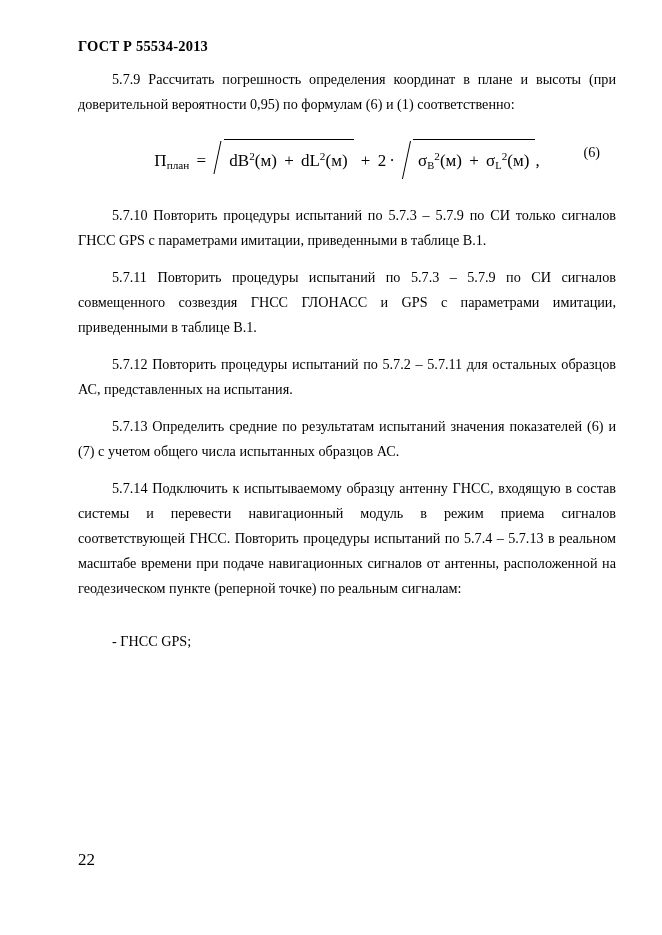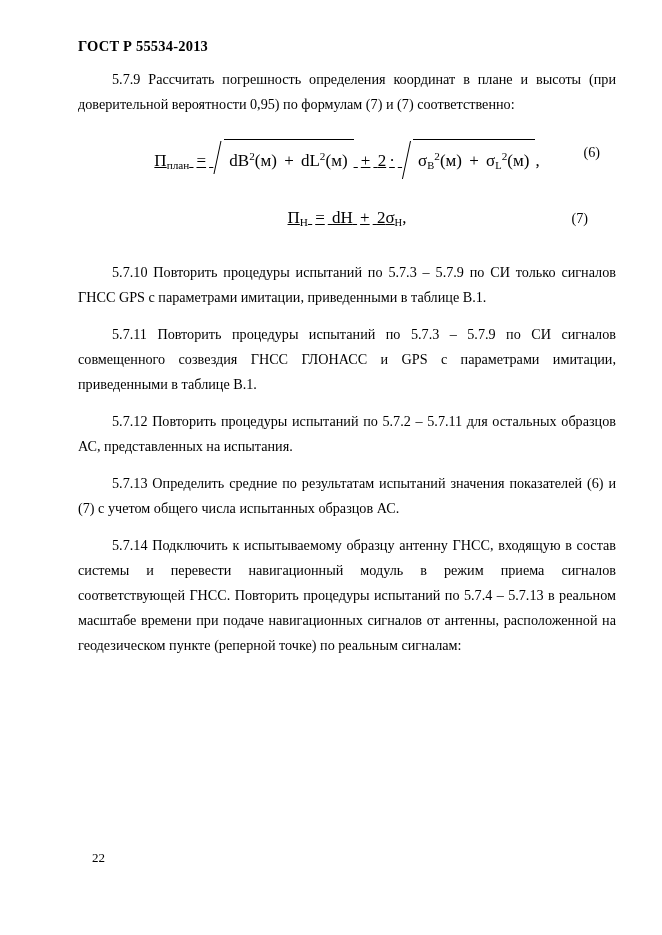--- a/index.html
+++ b/index.html
@@ -37,21 +37,20 @@
     text-align: justify;
     text-justify: inter-word;
   }
   .indent {
     text-indent: 34px;
   }
   .formula-block {
     margin: 18px 0 10px 0;
     position: relative;
     text-align: center;
-    text-decoration: underline;
   }
   .formula-line {
     position: relative;
     display: block;
     text-align: center;
     font-size: 17px;
     line-height: 34px;
     white-space: nowrap;
   }
   .fnum {
@@ -106,36 +105,36 @@
   .sub-small { font-size: 0.62em; vertical-align: -0.3em; }
   .op { padding: 0 3px; }
   .list-item {
     margin: 0 0 2px 0;
     font-size: 14.2px;
     line-height: 25px;
     padding-left: 34px;
   }
   .page-number {
     position: absolute;
-    left: 92px;
+    left: 78px;
     top: 850px;
-    font-size: 13px;
+    font-size: 17px;
   }
   .spacer-s { height: 10px; }
   .spacer-m { height: 16px; }
 </style>
 </head>
 <body>
 
 <div class="page">
 
   <div class="doc-header">ГОСТ Р 55534-2013</div>
 
 
-  <p class="para indent">5.7.9 Рассчитать  погрешность   определения координат в плане и высоты (при доверительной вероятности 0,95) по формулам (7) и (7) соответственно:</p>
+  <p class="para indent">5.7.9 Рассчитать  погрешность   определения координат в плане и высоты (при доверительной вероятности 0,95) по формулам (6) и (1) соответственно:</p>
 
   <div class="formula-block">
     <span class="formula-line">
       <span class="mi">П</span><sub>план</sub>
       <span class="op">=</span>
       <span class="sqrt"><span class="sqrt-inner">
         <span>dB</span><sup>2</sup><span>(м)</span>
         <span class="op">+</span>
         <span>dL</span><sup>2</sup><span>(м)</span>
       </span></span>
@@ -143,45 +142,36 @@
       <span>2</span><span class="op">·</span>
       <span class="sqrt"><span class="sqrt-inner">
         <span>σ</span><sub class="sub-small">B</sub><sup>2</sup><span>(м)</span>
         <span class="op">+</span>
         <span>σ</span><sub class="sub-small">L</sub><sup>2</sup><span>(м)</span>
       </span></span><span>,</span>
       <span class="fnum">(6)</span>
     </span>
   </div>
 
-  <div class="formula-block">
-    <span class="formula-line">
-      <span class="mi">П</span><sub>Н</sub>
-      <span class="op">=</span>
-      <span>dH</span>
-      <span class="op">+</span>
-      <span>2</span><span>σ</span><sub class="sub-small">Н</sub><span>,</span>
-      <span class="fnum2">(7)</span>
-    </span>
-  </div>
 
   <div class="spacer-s"></div>
 
   <p class="para indent">5.7.10 Повторить   процедуры испытаний по 5.7.3 – 5.7.9   по СИ только сигналов ГНСС GPS  с параметрами имитации, приведенными в таблице В.1.</p>
   <div class="spacer-s"></div>
 
   <p class="para indent">5.7.11 Повторить   процедуры испытаний по 5.7.3 – 5.7.9   по СИ сигналов совмещенного  созвездия   ГНСС ГЛОНАСС  и  GPS   с параметрами имитации, приведенными в таблице В.1.</p>
   <div class="spacer-s"></div>
 
   <p class="para indent">5.7.12 Повторить  процедуры  испытаний  по  5.7.2 – 5.7.11  для  остальных образцов АС, представленных на испытания.</p>
   <div class="spacer-s"></div>
 
   <p class="para indent">5.7.13 Определить     средние     по     результатам     испытаний     значения показателей (6) и (7) с учетом общего числа испытанных образцов АС.</p>
   <div class="spacer-s"></div>
 
   <p class="para indent">5.7.14 Подключить к испытываемому образцу антенну ГНСС, входящую в состав системы и перевести  навигационный модуль в режим приема сигналов соответствующей ГНСС. Повторить процедуры испытаний по 5.7.4 – 5.7.13  в реальном масштабе времени при подаче навигационных сигналов от антенны, расположенной  на   геодезическом  пункте  (реперной  точке)  по  реальным сигналам:</p>
   <div class="spacer-m"></div>
 
   <div class="spacer-s"></div>
+  <p class="list-item">- ГНСС GPS;</p>
   <div class="spacer-s"></div>
 
   <div class="page-number">22</div>
 </div>
 
 </body></html>

